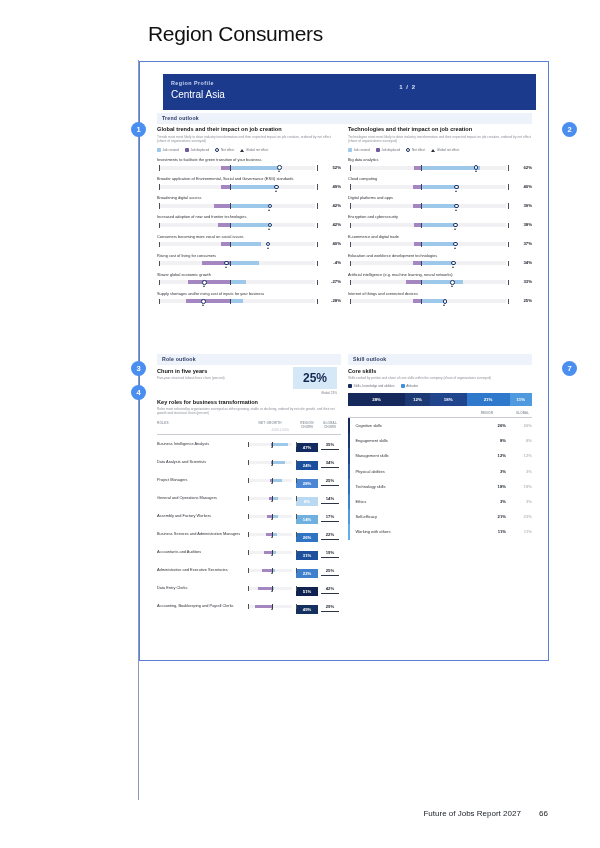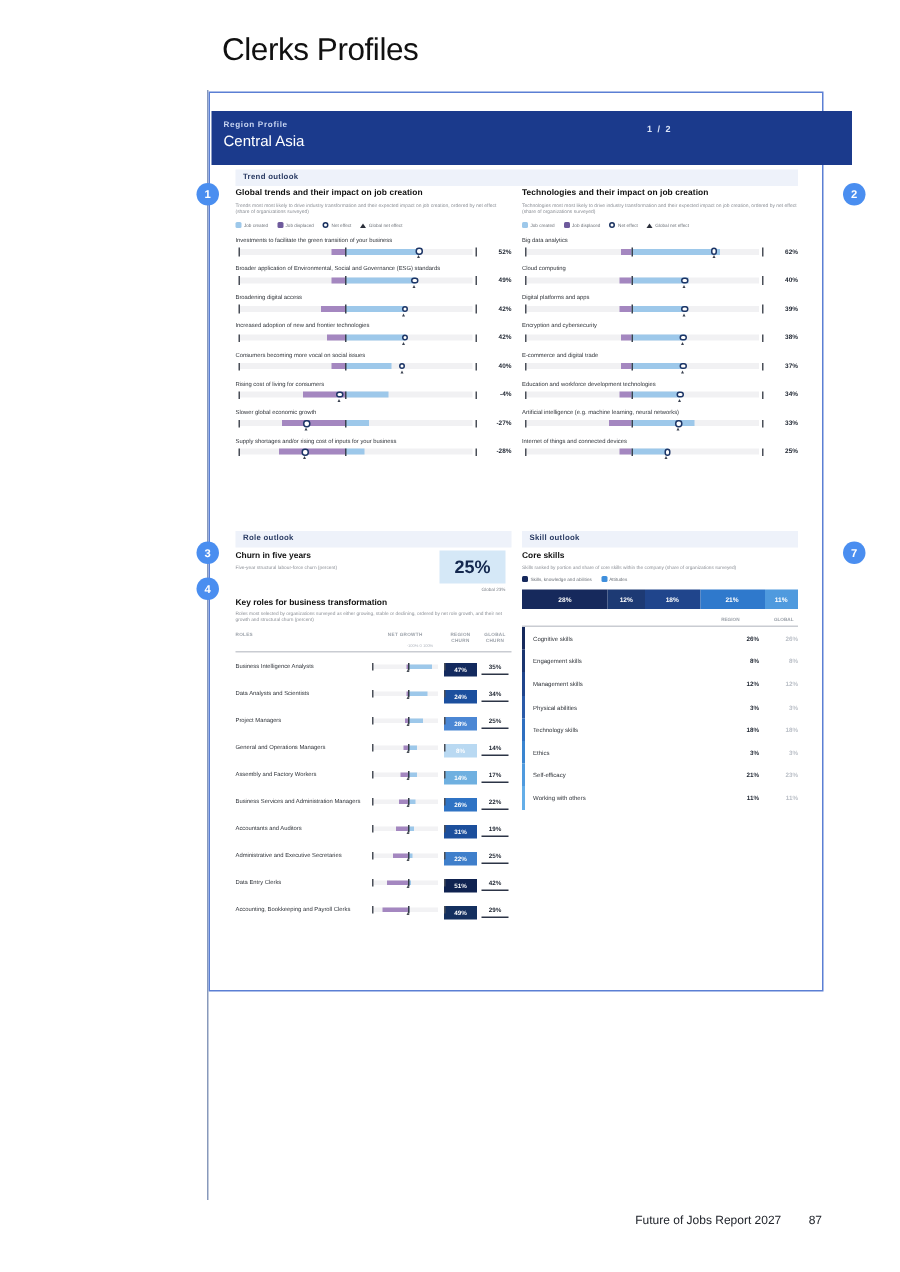--- a/index.html
+++ b/index.html
@@ -20,22 +20,22 @@
     position: absolute; left: 138px; top: 60px;
     width: 1px; height: 740px; background: #8899bb;
   }
   .card {
     position: absolute; left: 139px; top: 61px;
     width: 410px; height: 600px;
     border: 1px solid #5b7fd4;
     background: #fff;
   }
   .card-head {
-    position: absolute; left: 141px; top: 74px;
-    width: 427px; height: 36px;
+    position: absolute; left: 163px; top: 74px;
+    width: 373px; height: 36px;
     background: #1b3a8c;
     padding: 4px 8px 0 8px;
   }
   .card-head .kicker {
     font-size: 3.6px; color: #c9d6f2; letter-spacing: .3px; font-weight:700;
     transform: scale(1.5); transform-origin: left top; margin-top:2px;
   }
   .card-head .region {
     font-size: 10px; color: #fff; font-weight: 400; margin-top: 5px;
   }
@@ -109,21 +109,21 @@
     background:#4a8ef0; color:#fff; font-size:7.5px; font-weight:700;
     display:flex; align-items:center; justify-content:center;
   }
   .footer { position:absolute; right:52px; bottom:30px; font-size:8px; color:#20242b; }
   .footer .pg { margin-left:16px; font-weight:400; }
   .hr-thin { height:1px; background:#c9ccd2; }
 </style>
 </head>
 <body>
 
-<div class="page-title">Clerks Profiles</div>
+<div class="page-title">Region Consumers</div>
 <div class="left-rule"></div>
 <div class="card"></div>
 
 <div class="card-head">
   <div class="kicker">Region Profile</div>
   <div class="region">Central Asia</div>
   <div class="pager">1 / 2</div>
 </div>
 
 <div class="section-strip" style="left:157px; top:113px; width:375px;">Trend outlook</div>
@@ -648,14 +648,14 @@
         <div class="skill-accent" style="background:#64aee8"></div>
         <div class="skill-name">Working with others</div>
         <div class="skill-reg">11%</div>
         <div class="skill-glo">11%</div>
       </div>
     </div>
 </div>
 
 <div class="footer">
   <span>Future of Jobs Report 2027</span>
-  <span class="pg">87</span>
+  <span class="pg">66</span>
 </div>
 
 </body></html>

